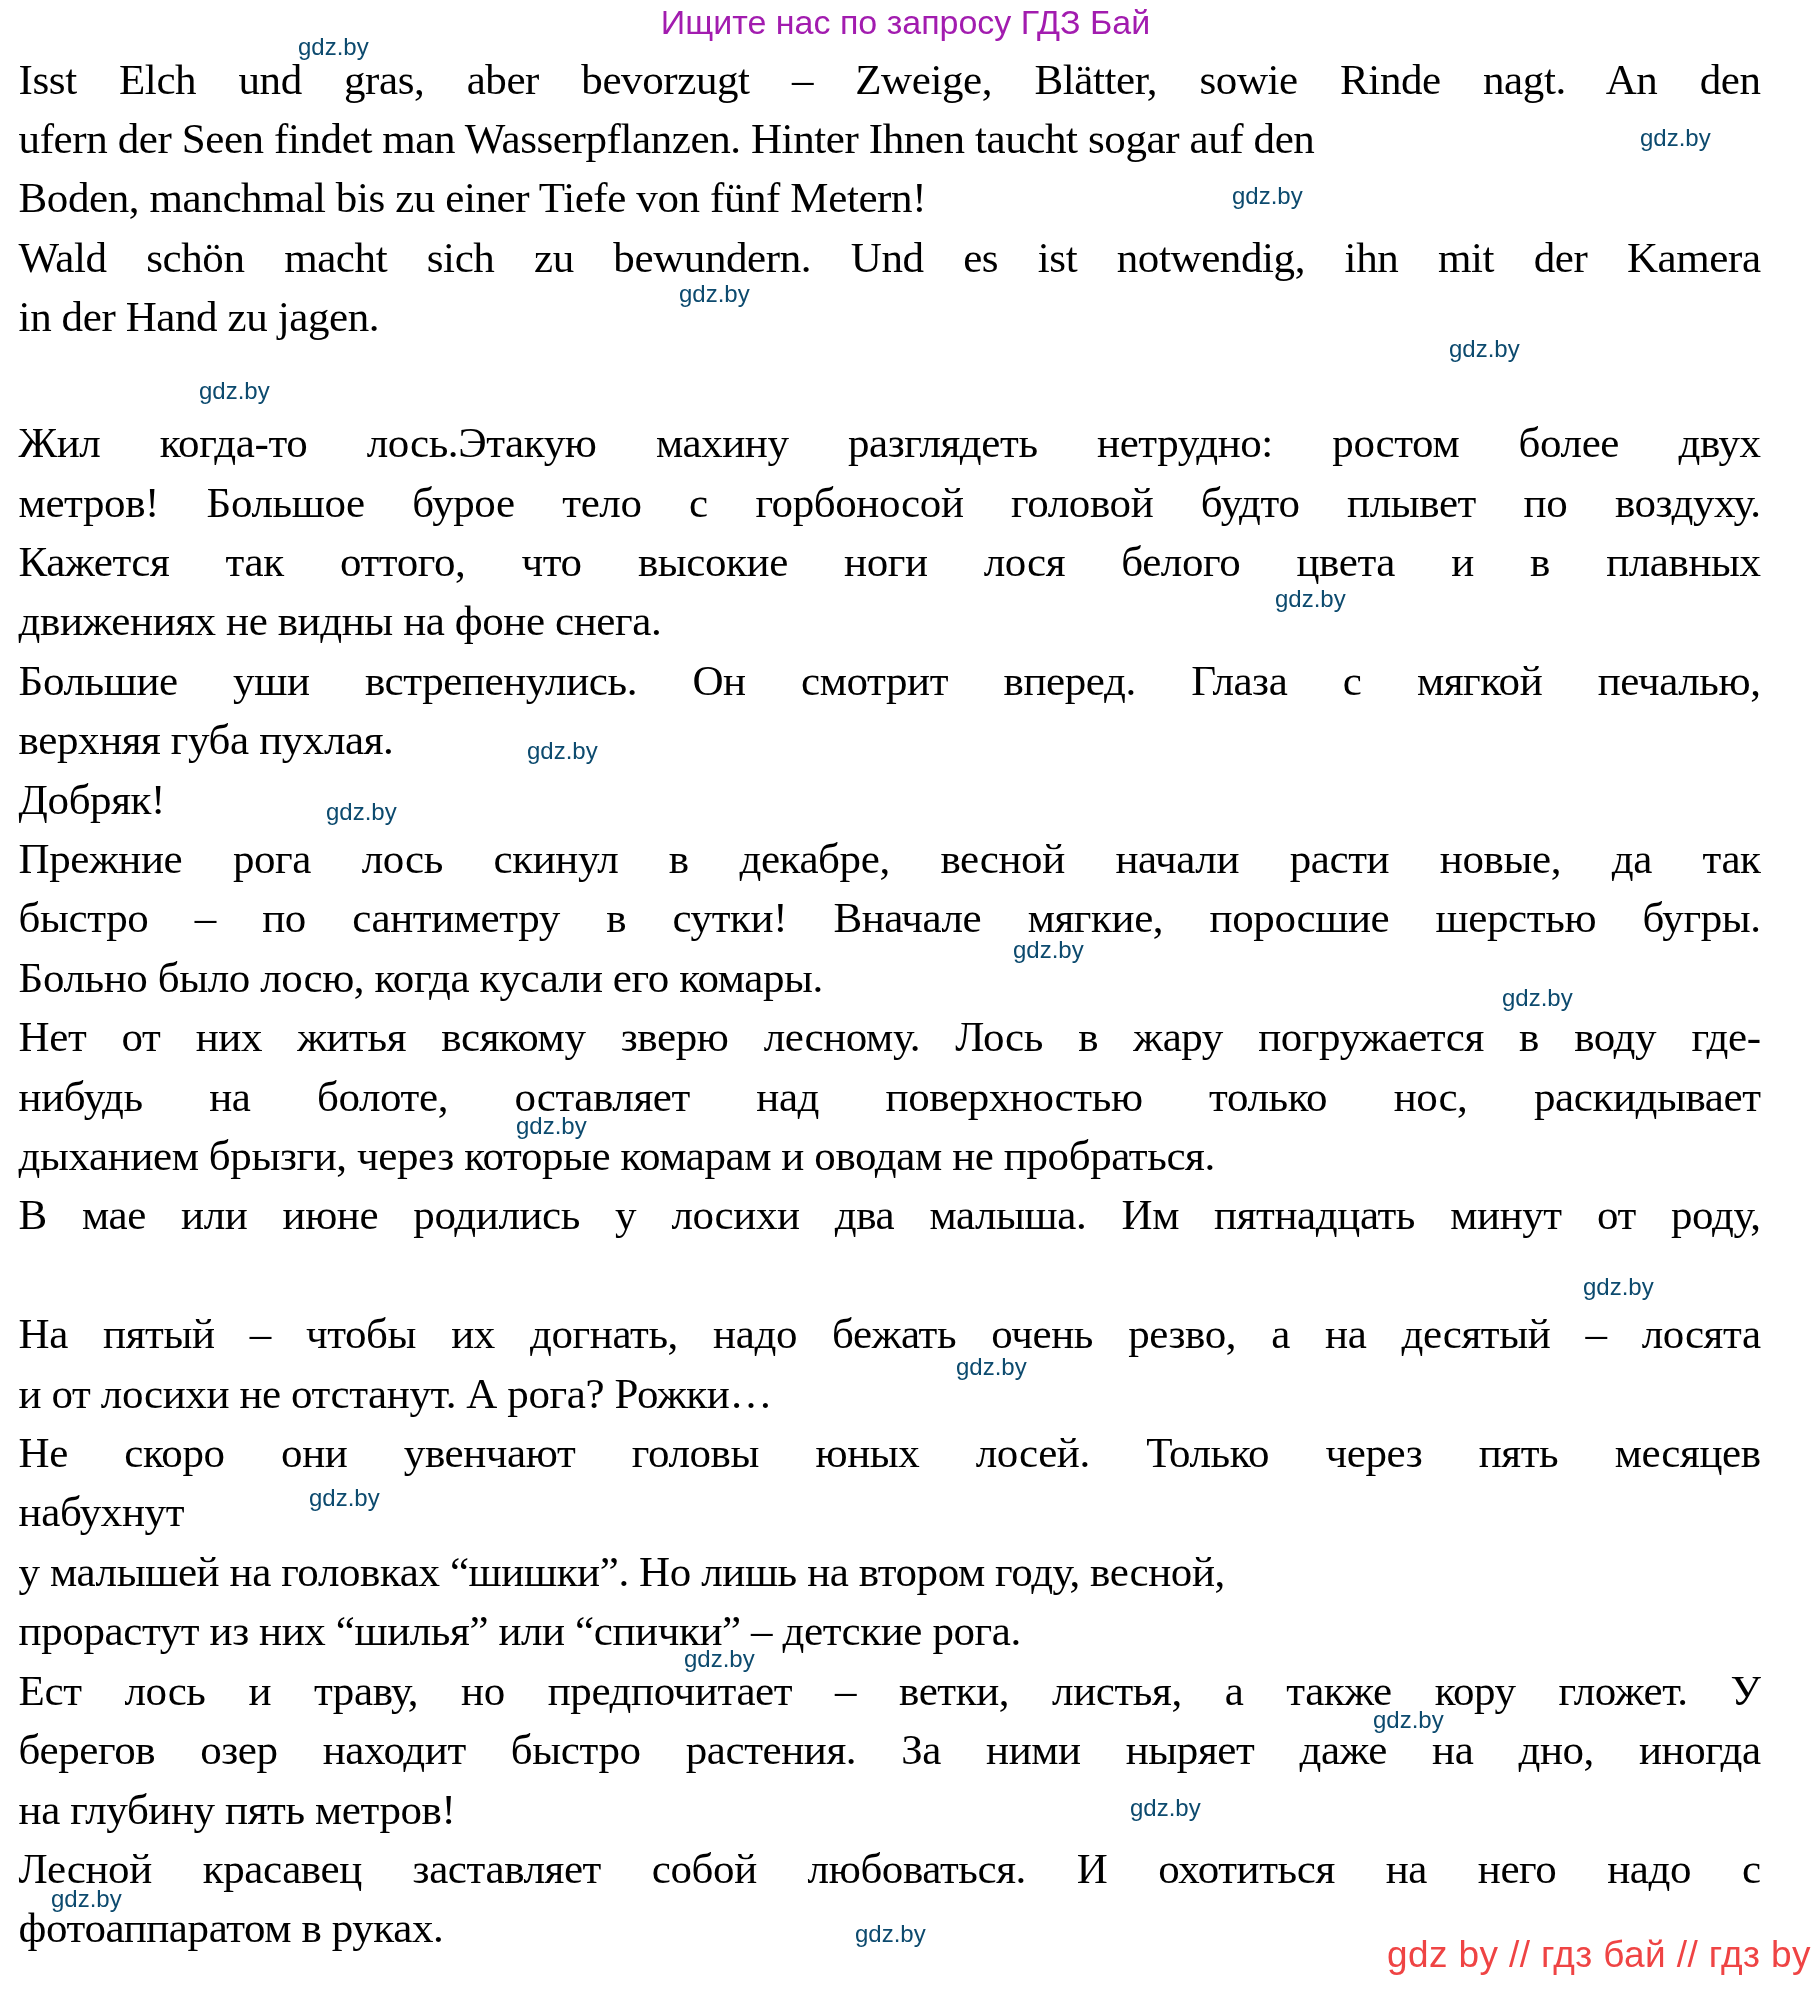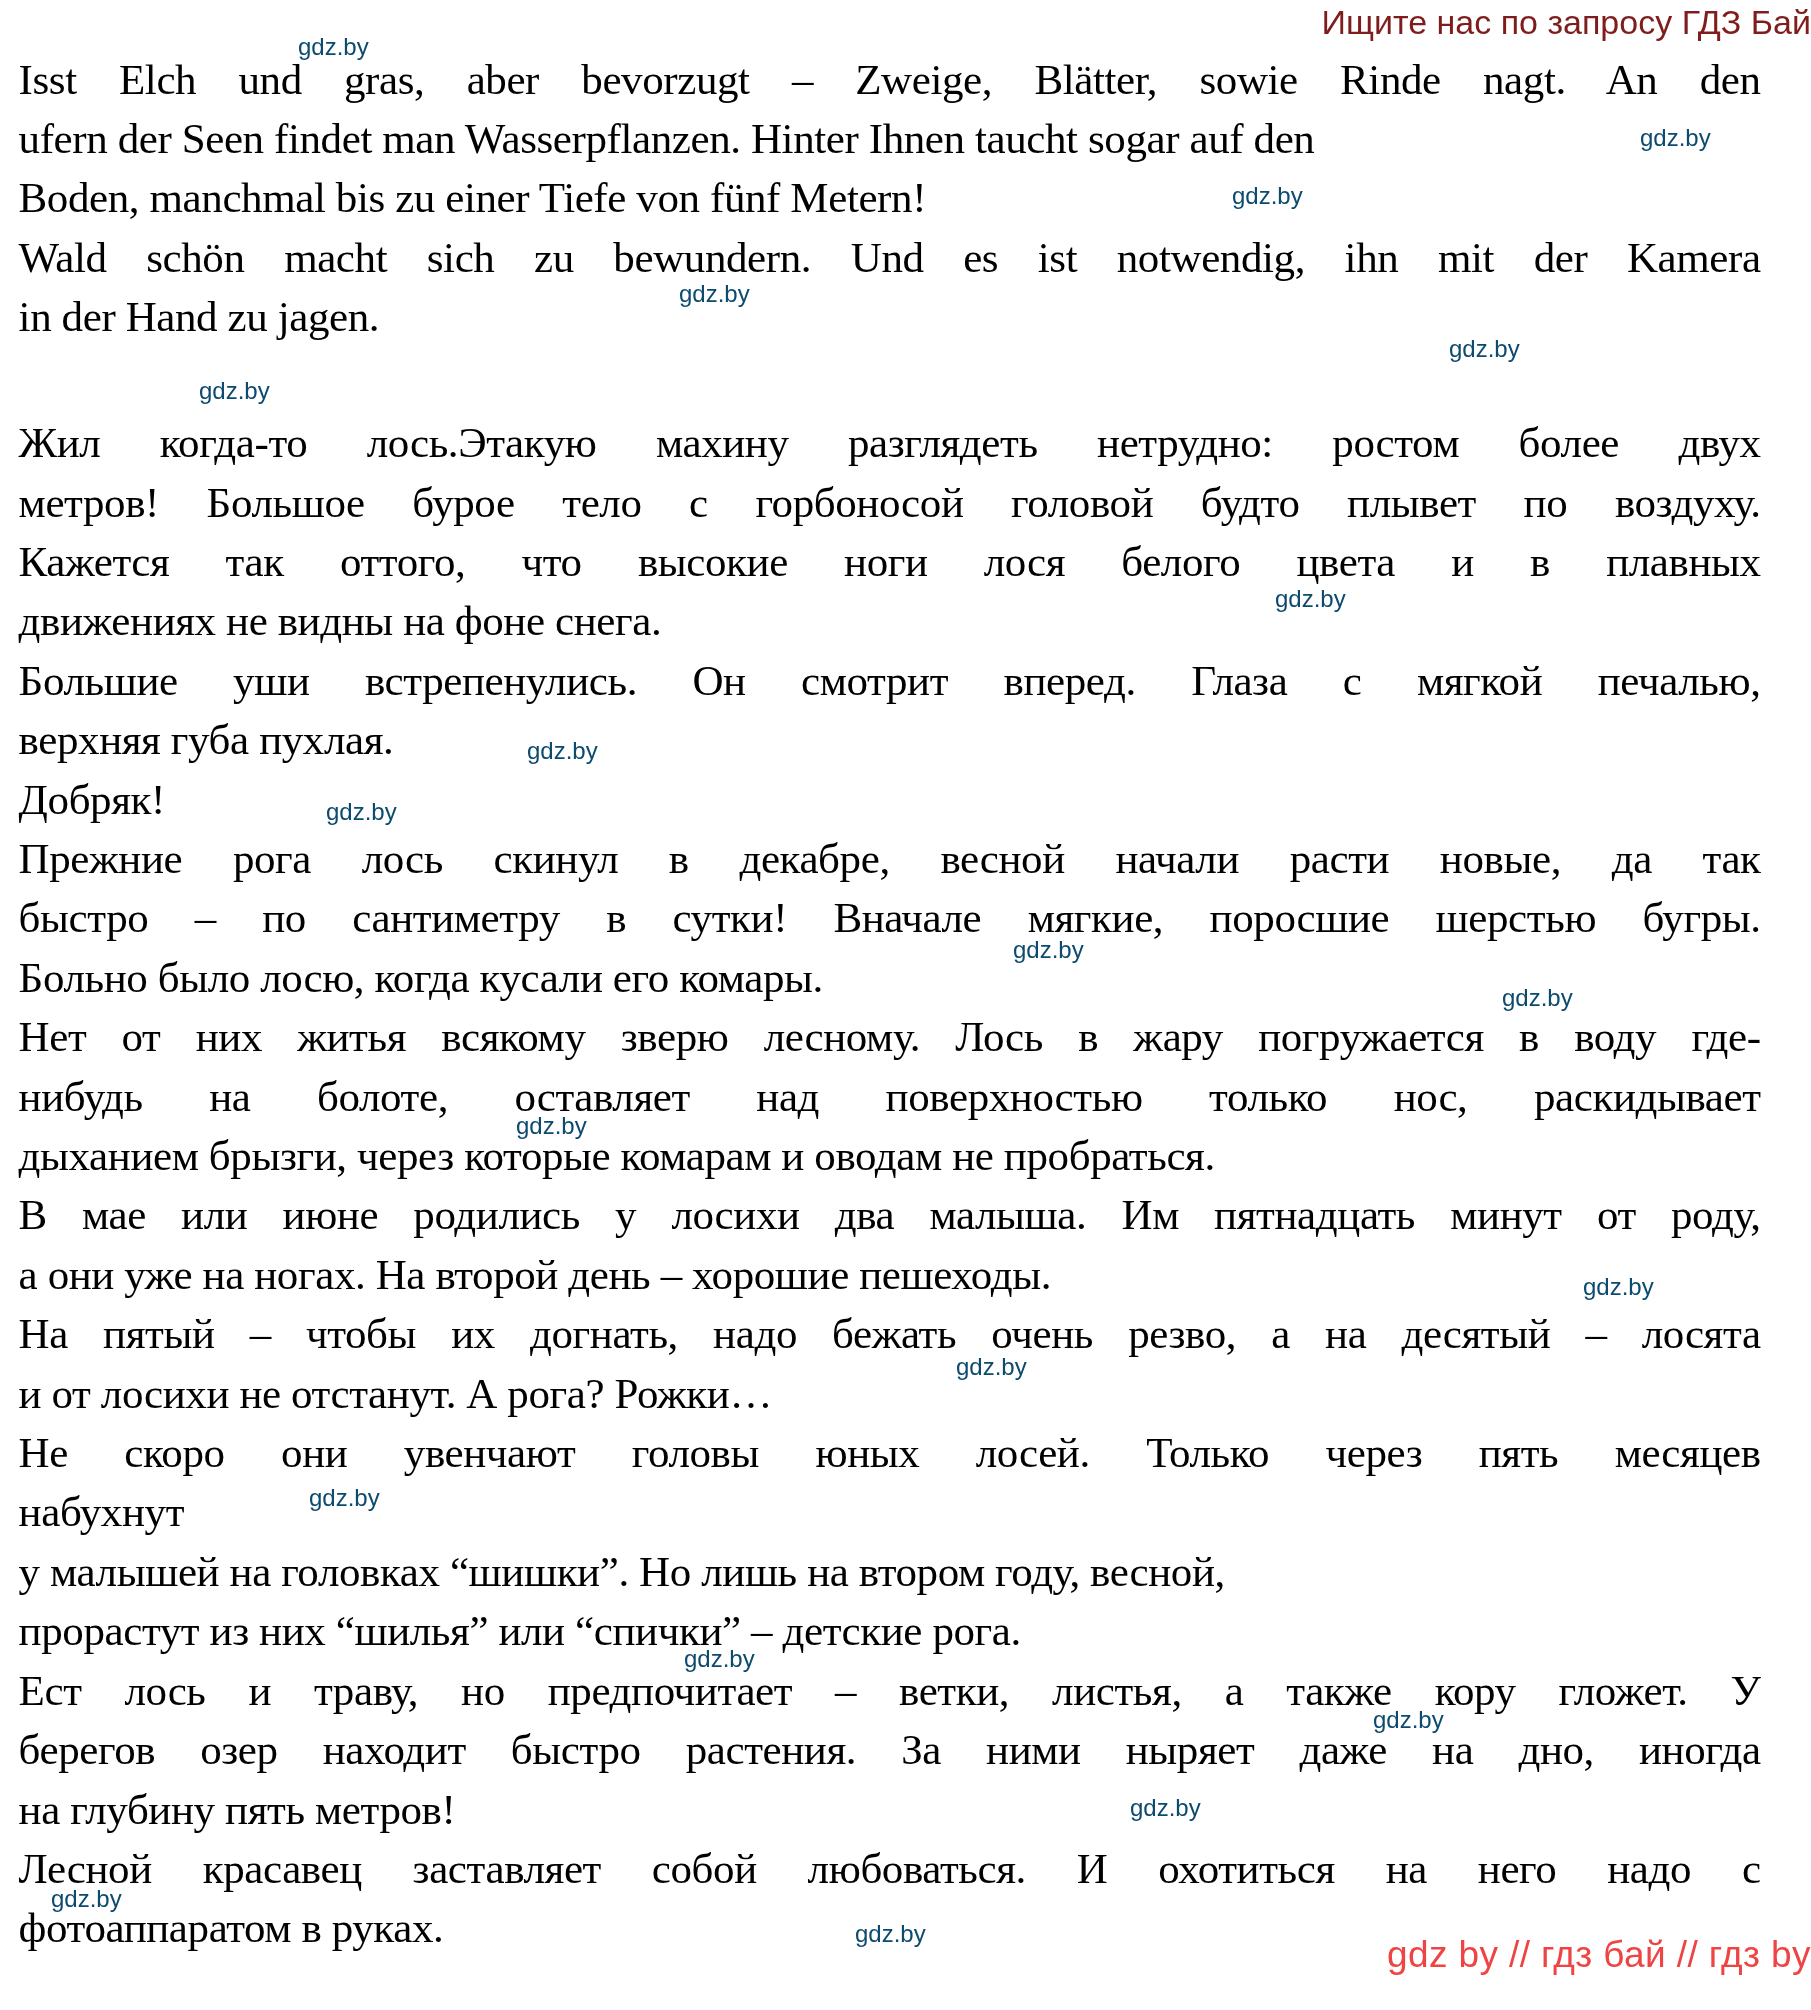--- a/index.html
+++ b/index.html
@@ -10,25 +10,25 @@
     height: 2010px;
     background: #ffffff;
     overflow: hidden;
     font-family: "Liberation Serif", serif;
   }
   .promo-banner {
     position: absolute;
     top: 3.5px;
     left: 0;
     width: 100%;
-    text-align: right;
+    text-align: center;
     font-family: "Liberation Sans", sans-serif;
     font-size: 34px;
     line-height: 37px;
-    color: #7f1d1d;
+    color: #a21caf;
     white-space: nowrap;
   }
   .textblock {
     position: absolute;
     left: 18.6px;
     top: 0;
     width: 1742px;
     height: 2010px;
   }
   .line {
@@ -91,21 +91,20 @@
     <div class="line stretch" style="top:651px">Большие уши встрепенулись. Он смотрит вперед. Глаза с мягкой печалью,</div>
     <div class="line" style="top:710px">верхняя губа пухлая.</div>
     <div class="line" style="top:770px">Добряк!</div>
     <div class="line stretch" style="top:829px">Прежние рога лось скинул в декабре, весной начали расти новые, да так</div>
     <div class="line stretch" style="top:888px">быстро – по сантиметру в сутки! Вначале мягкие, поросшие шерстью бугры.</div>
     <div class="line" style="top:948px">Больно было лосю, когда кусали его комары.</div>
     <div class="line stretch" style="top:1007px">Нет от них житья всякому зверю лесному. Лось в жару погружается в воду где-</div>
     <div class="line stretch" style="top:1067px">нибудь на болоте, оставляет над поверхностью только нос, раскидывает</div>
     <div class="line" style="top:1126px">дыханием брызги, через которые комарам и оводам не пробраться.</div>
     <div class="line stretch" style="top:1185px">В мае или июне родились у лосихи два малыша. Им пятнадцать минут от роду,</div>
-    <div class="line" style="top:1245px">а они уже на ногах. На второй день – хорошие пешеходы.</div>
     <div class="line stretch" style="top:1304px">На пятый – чтобы их догнать, надо бежать очень резво, а на десятый – лосята</div>
     <div class="line" style="top:1364px">и от лосихи не отстанут. А рога? Рожки…</div>
     <div class="line stretch" style="top:1423px">Не скоро они увенчают головы юных лосей. Только через пять месяцев</div>
     <div class="line" style="top:1482px">набухнут</div>
     <div class="line" style="top:1542px">у малышей на головках “шишки”. Но лишь на втором году, весной,</div>
     <div class="line" style="top:1601px">прорастут из них “шилья” или “спички” – детские рога.</div>
     <div class="line stretch" style="top:1661px">Ест лось и траву, но предпочитает – ветки, листья, а также кору гложет. У</div>
     <div class="line stretch" style="top:1720px">берегов озер находит быстро растения. За ними ныряет даже на дно, иногда</div>
     <div class="line" style="top:1780px">на глубину пять метров!</div>
     <div class="line stretch" style="top:1839px">Лесной красавец заставляет собой любоваться. И охотиться на него надо с</div>

